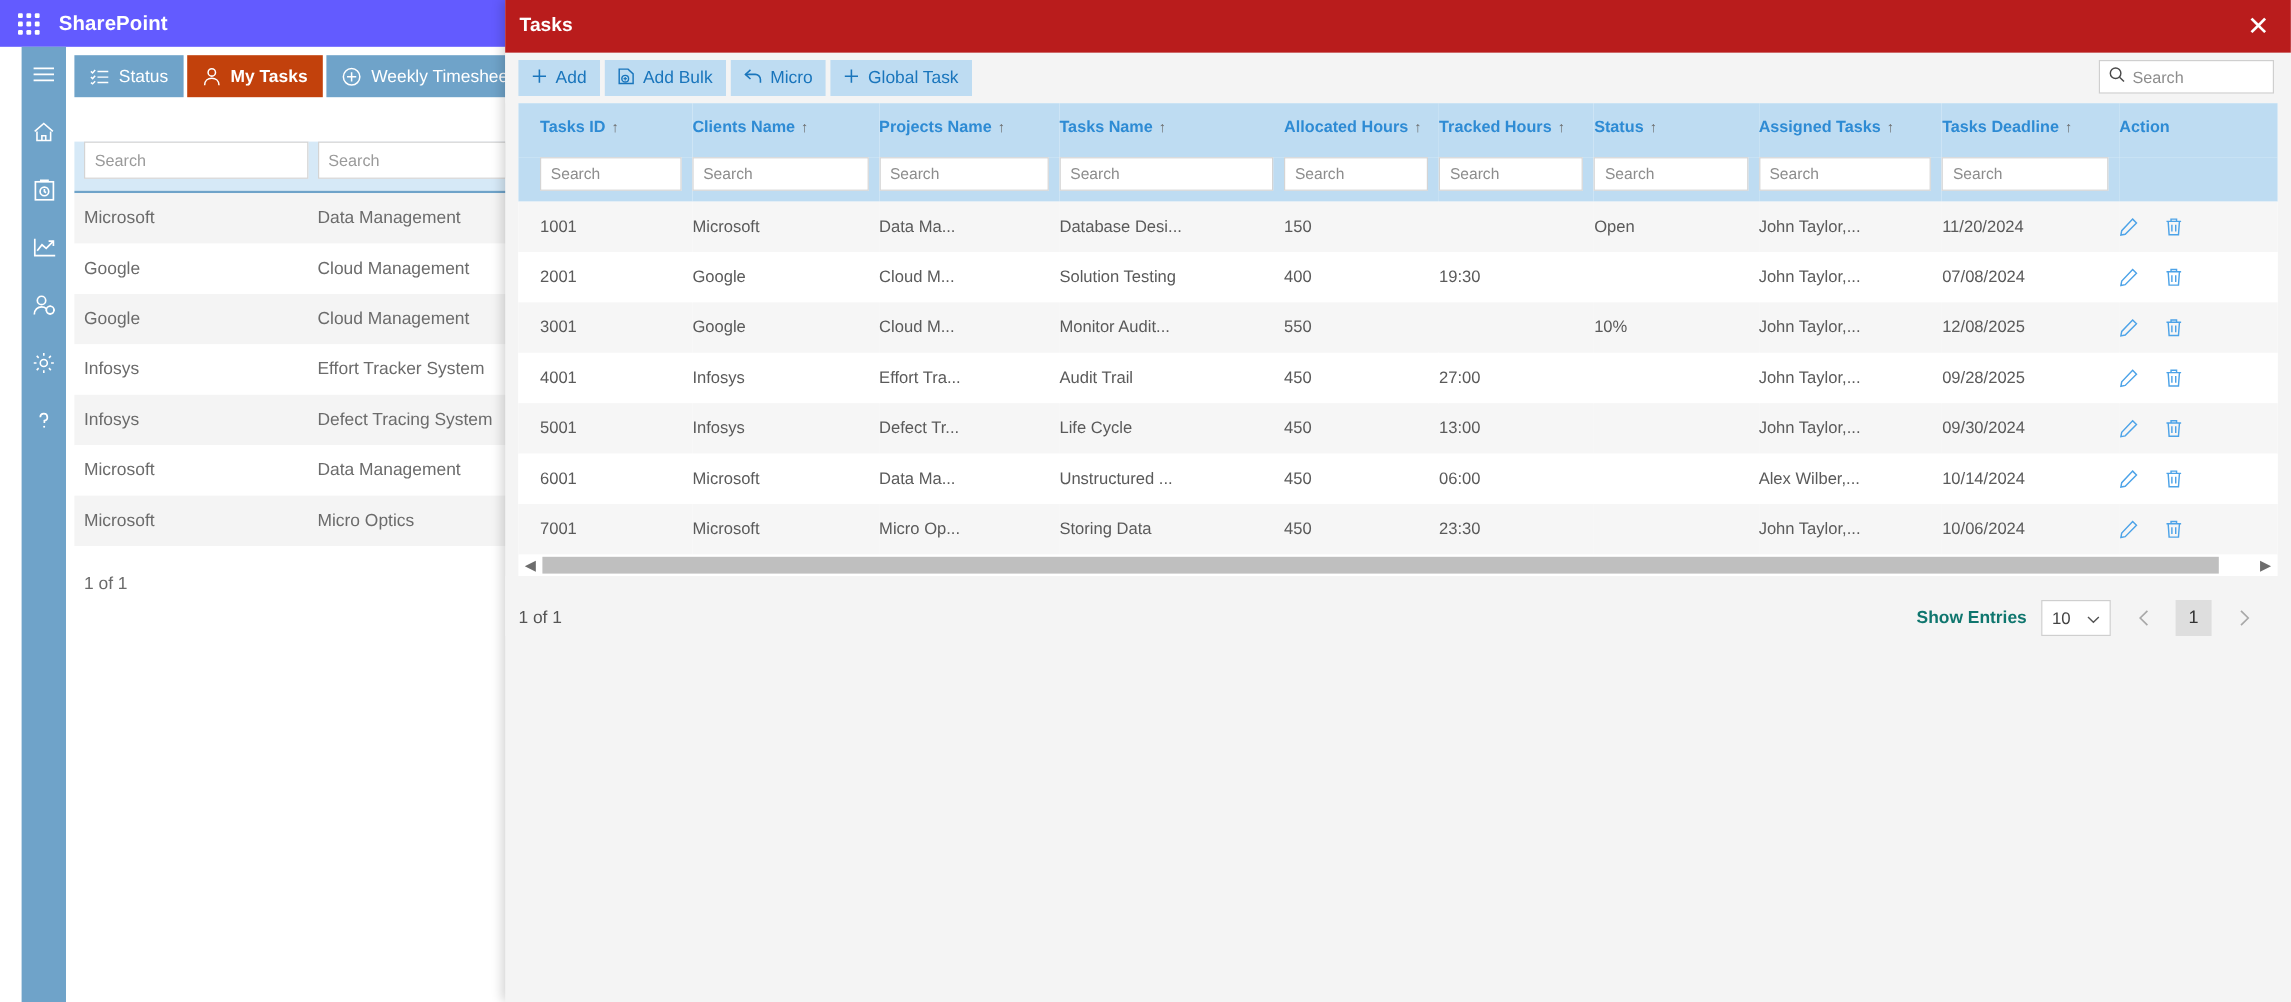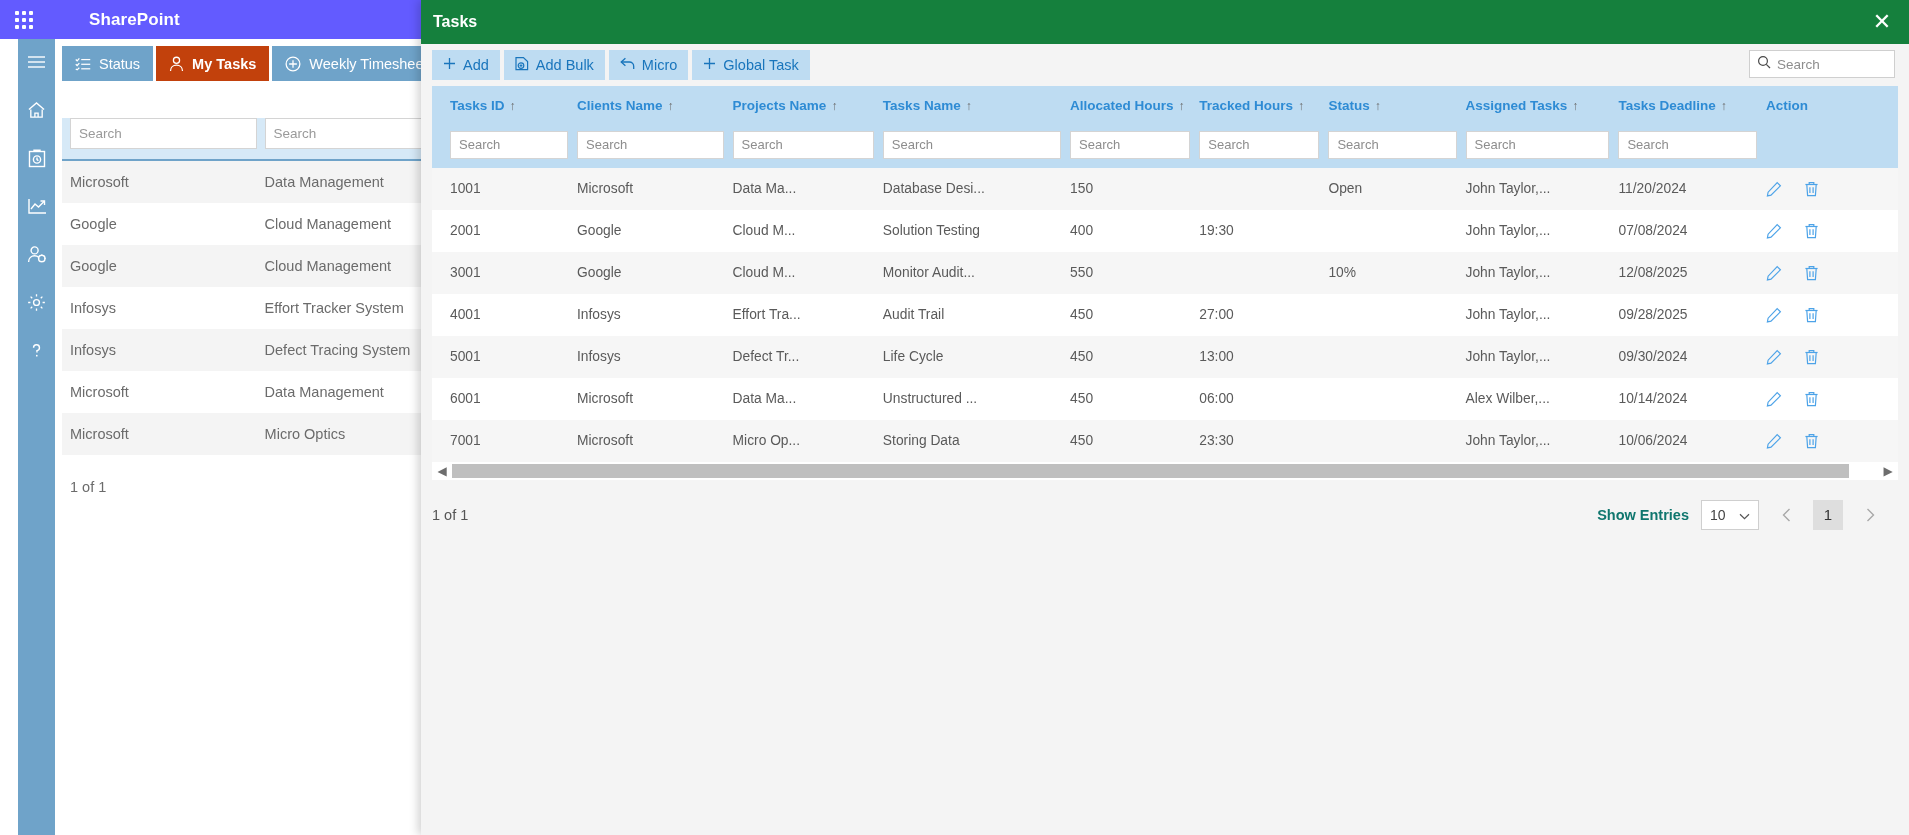--- a/index.html
+++ b/index.html
@@ -19,21 +19,21 @@
     background: #635BFF; display: flex; align-items: center;
   }
   #waffle {
     width: 26px; height: 26px; margin-left: 11px; margin-right: 12px;
     display: grid; grid-template-columns: repeat(3, 4px);
     grid-template-rows: repeat(3, 4px); gap: 3px;
     align-content: center; justify-content: center;
   }
   #waffle i { width: 4px; height: 4px; background: #ffffff; border-radius: 1px; display: block; }
   #brand {
-    color: #ffffff; font-size: 17px; font-weight: bold; letter-spacing: .1px; margin-left: 40px;
+    color: #ffffff; font-size: 17px; font-weight: bold; letter-spacing: .1px;
   }
 
   
   #rail {
     position: absolute; left: 18px; top: 39px; width: 37px; height: 796px;
     background: #6FA3C9; display: flex; flex-direction: column; align-items: center;
     padding-top: 10px; gap: 22px;
   }
   #rail .rail-ico {
     width: 26px; height: 26px; display: flex; align-items: center; justify-content: center;
@@ -83,21 +83,21 @@
   .bg-row:nth-child(even) { background: #ffffff; }
   .bg-row .rcell { padding-left: 8px; }
   #bg-footer { font-size: 14.5px; color: #6b6b6b; padding: 24px 0 0 8px; }
 
   
   #modal {
     position: absolute; left: 421px; top: 0; width: 1488px; height: 835px;
     background: #F4F4F4; box-shadow: -3px 0 9px rgba(0,0,0,.18); z-index: 20;
   }
   #modal-head {
-    height: 44px; background: #15803d; display: flex; align-items: center;
+    height: 44px; background: #b91c1c; display: flex; align-items: center;
     justify-content: space-between; padding: 0 14px 0 12px;
   }
   #modal-title { color: #ffffff; font-size: 16px; font-weight: bold; }
   #modal-close {
     color: #ffffff; font-size: 22px; line-height: 1; cursor: pointer;
     width: 26px; height: 26px; display: flex; align-items: center; justify-content: center;
   }
 
   #toolbar {
     height: 42px; display: flex; align-items: center; gap: 4px;

